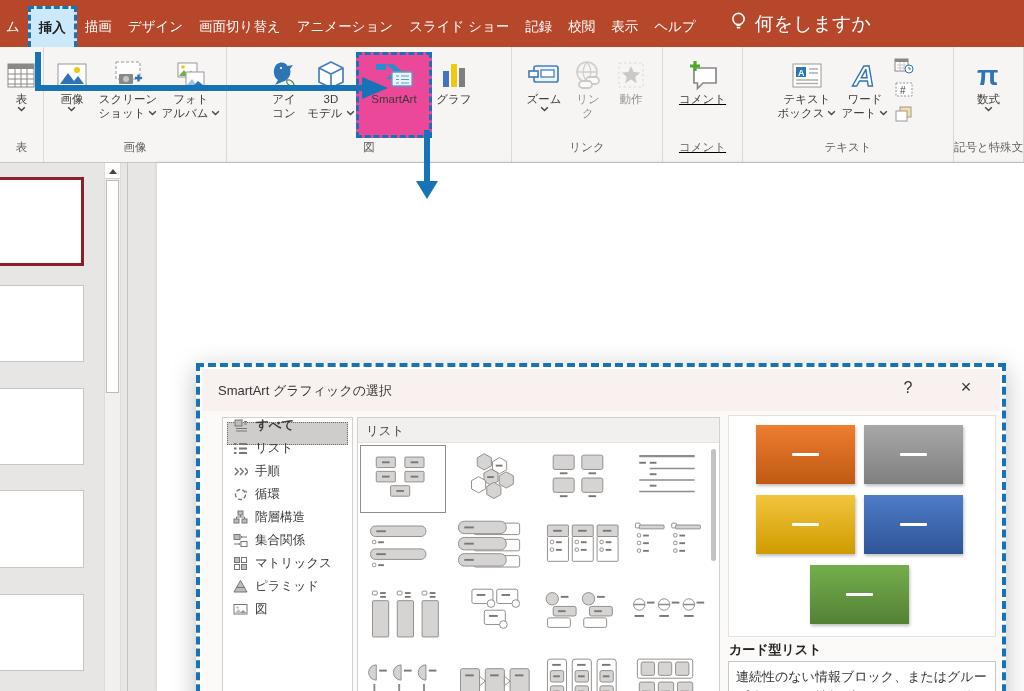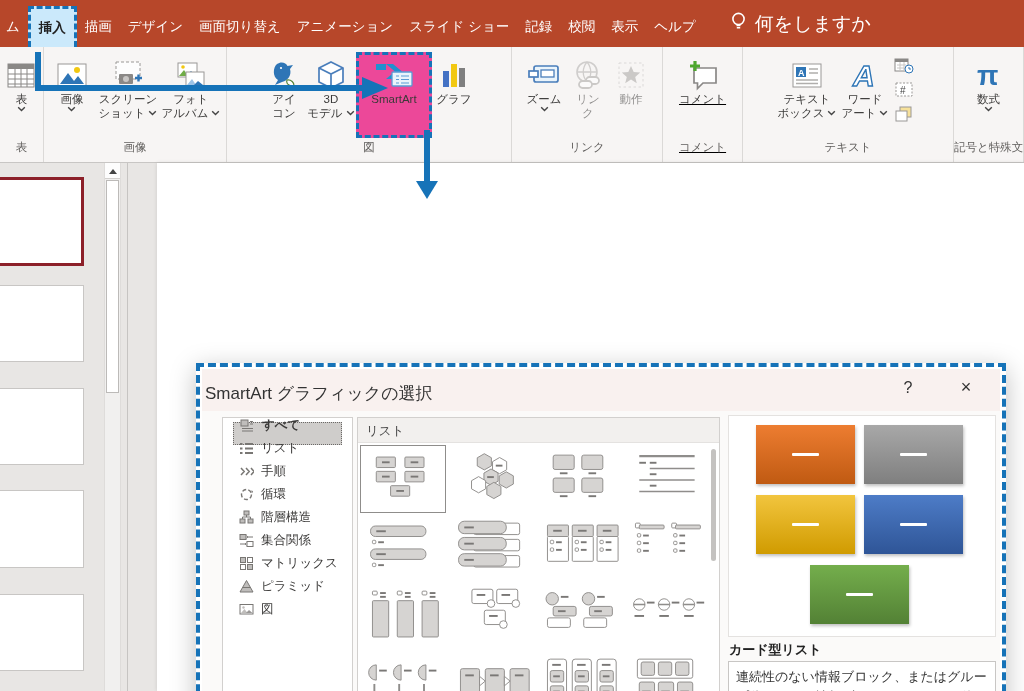--- a/index.html
+++ b/index.html
@@ -38,25 +38,25 @@
   .vscroll .up { position:absolute; left:0; top:0; width:15px; height:16px; background:#fdfdfd; border-bottom:1px solid #d2d0ce; }
   .vscroll .up:after { content:""; position:absolute; left:4px; top:6px; border:4px solid transparent; border-bottom:5px solid #444; border-top:none; }
   .vscroll .vthumb { position:absolute; left:1px; top:17px; width:13px; height:213px; background:#fff; border:1px solid #bcbab8; }
   .paneldiv { position:absolute; left:127px; top:0; width:1px; height:528px; background:#c6c4c2; }
   .canvas { position:absolute; left:157px; top:0; width:867px; height:528px; background:#fff; box-shadow:0 0 4px rgba(0,0,0,.12); }
 
   
   .dialog { position:absolute; left:196px; top:200px; width:810px; height:460px; background:#fff; border:4px dashed #1673b8; box-shadow:0 6px 24px rgba(0,0,0,.25); z-index:5; }
   .dlg-inner { position:absolute; left:2px; top:2px; right:2px; bottom:2px; background:#fbfaf9; }
   .dlg-titlebar { position:absolute; left:0; top:0; right:0; height:42px; background:#f9f1ef; }
-  .dlg-title { position:absolute; left:3px; top:13px; font-size:17px; color:#333;text-align:center; }
+  .dlg-title { position:absolute; left:16px; top:13px; font-size:13px; color:#333;text-align:center; }
   .dlg-help { position:absolute; right:80px; top:10px; font-size:16px; color:#333; width:24px; text-align:center; }
   .dlg-close { position:absolute; right:20px; top:8px; font-size:18px; color:#333; width:28px; text-align:center; }
   .cats { position:absolute; left:20px; top:48px; width:131px; height:377px; background:#fff; border:1px solid #d2d0ce; padding-top:4px; }
-  .cat { display:flex; align-items:center; gap:7px; height:23px; padding:0 4px 16px 6px; margin:0 10px; font-size:12.5px; color:#3b3a39; white-space:nowrap; }
+  .cat { display:flex; align-items:center; gap:7px; height:23px; padding:0 4px 16px 6px; margin:0 4px; font-size:12.5px; color:#3b3a39; white-space:nowrap; }
   .cat.sel { background:#cfcdcb; border:1px dotted #6b6967; font-weight:bold; }
   .cat .cicon { width:15px; height:15px; flex:0 0 15px; }
   .gallery { position:absolute; left:155px; top:48px; width:363px; height:377px; background:#fff; border:1px solid #d2d0ce; }
   .gal-head { position:absolute; left:0; top:0; right:0; height:25px; background:#f2f0ee; border-bottom:1px solid #e4e2e0; font-size:12.5px; color:#4a4a4a; padding:5px 0 0 8px; }
   .gal-grid { position:absolute; left:2px; top:27px; right:10px; bottom:2px; display:grid; grid-template-columns:repeat(4,86px); grid-auto-rows:68px; justify-content:space-between; overflow:hidden; }
   .gcell { display:flex; align-items:center; justify-content:center; }
   .gcell.sel { border:1.5px solid #8f8d8b; box-shadow:inset 0 0 0 3px #fff; }
   .gal-scroll { position:absolute; right:2px; top:27px; width:6px; bottom:2px; }
   .gal-scroll .gthumb { position:absolute; left:0; top:4px; width:5px; height:112px; background:#c4c2c0; border-radius:3px; }
   .preview-img { position:absolute; left:526px; top:46px; width:268px; height:222px; background:#fff; border:1px solid #e4e2e0; }

